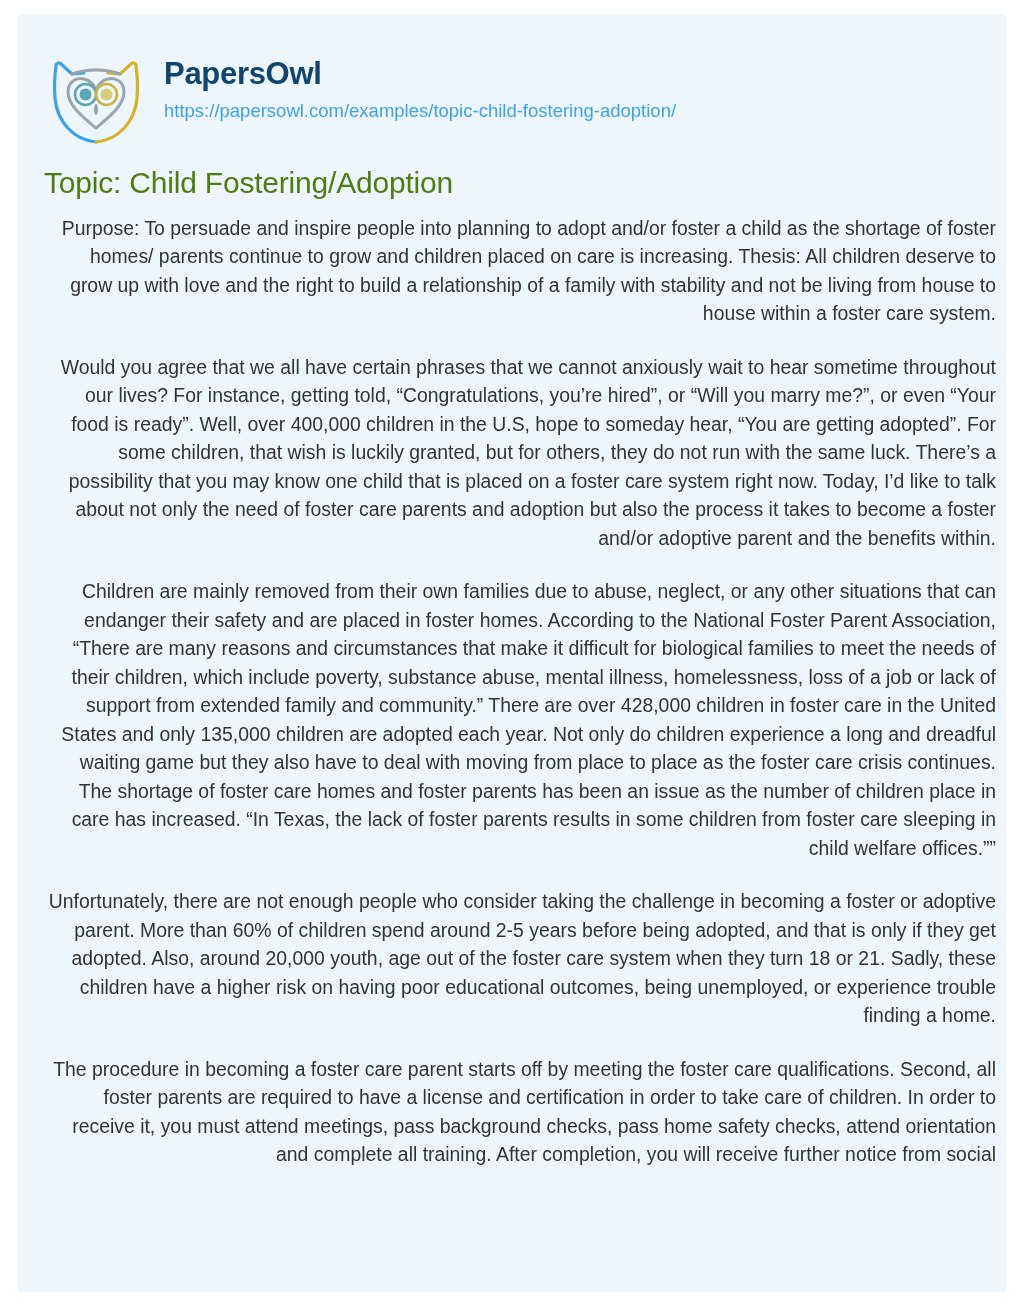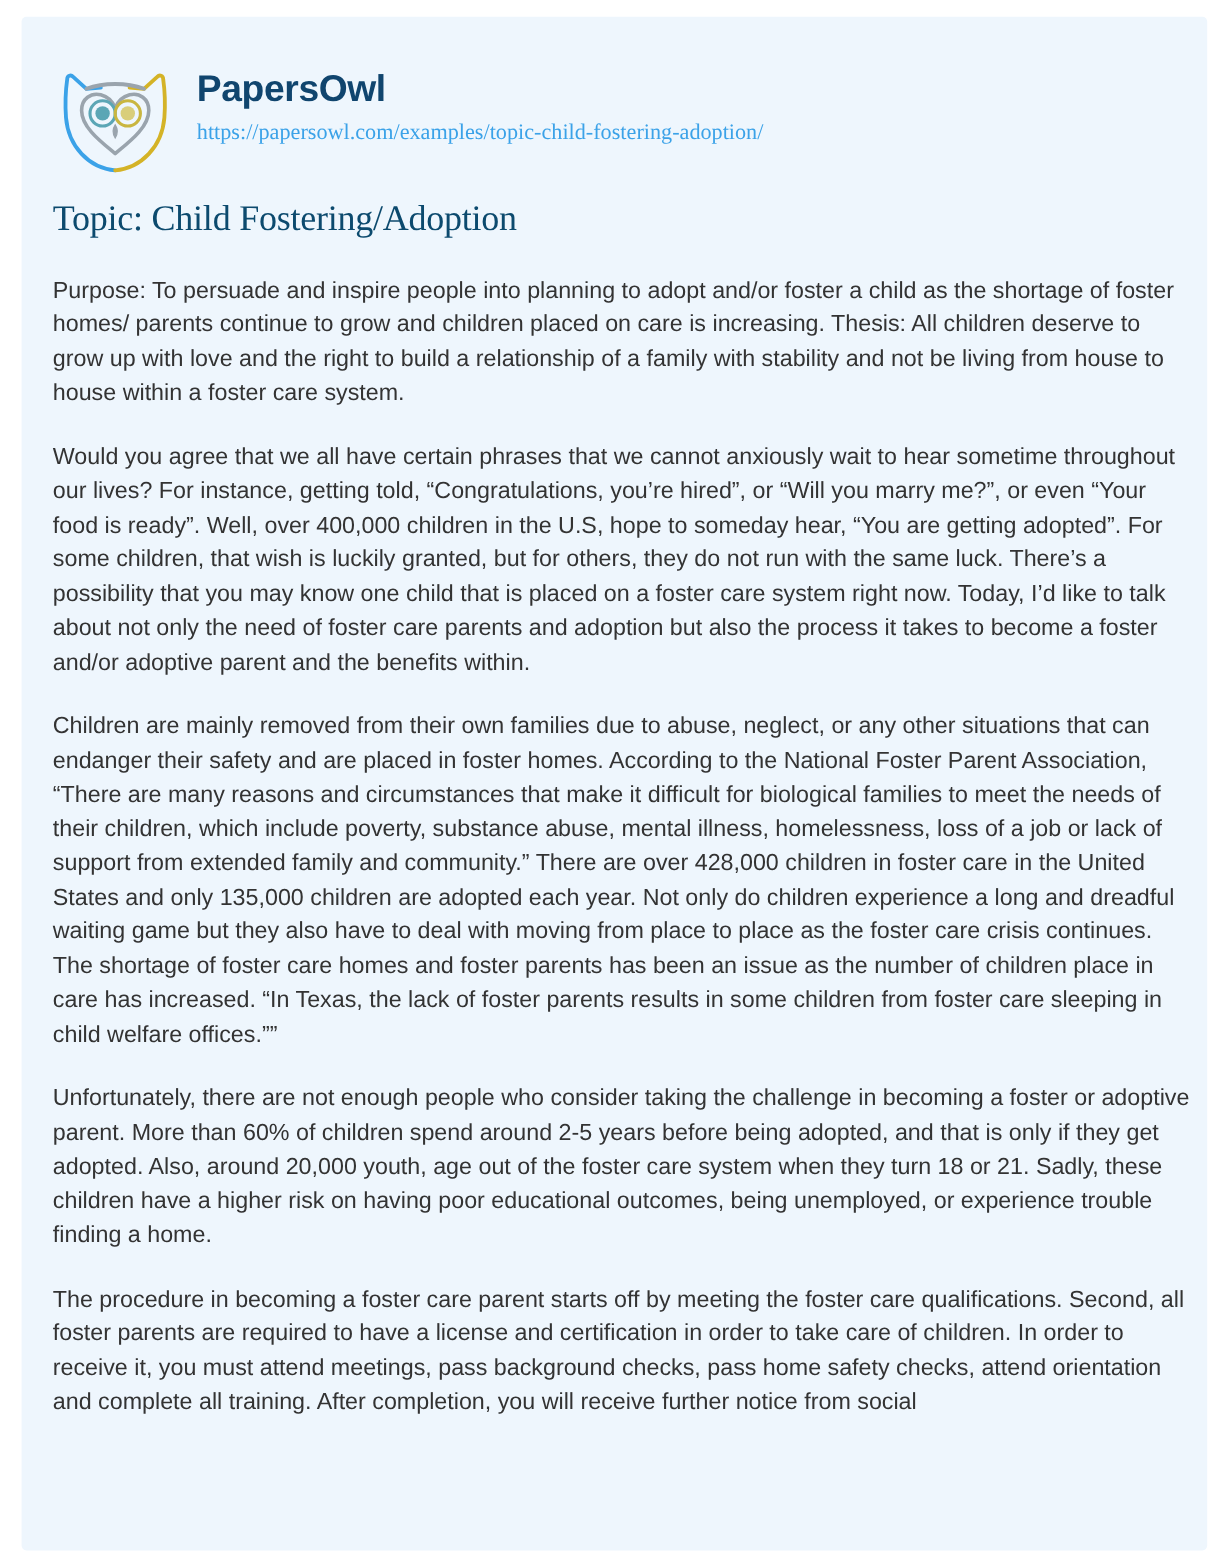--- a/index.html
+++ b/index.html
@@ -63,48 +63,47 @@
     letter-spacing: -0.3px;
     line-height: 1.05;
     font-family: "Liberation Sans", sans-serif;
   }
 
   .brand-url {
     margin-top: 9px;
     font-size: 18.5px;
     color: #3ba2e8;
     line-height: 1.2;
-    font-family: Liberation Serif, serif;
+    font-family: Liberation Sans, sans-serif;
     white-space: nowrap;
   }
 
   
   .article {
     position: absolute;
     left: 26px;
     top: 150px;
     width: 952px;
   }
 
   .article-title {
     font-size: 30px;
     font-weight: normal;
-    color: #0c4a6e;
-    margin: 0 0 26px 0;
+    color: #4d7c0f;
+    margin: 0 0 12px 0;
     line-height: 1.25;
     letter-spacing: -0.2px;
-    font-family: Liberation Serif, serif;
   }
 
   .article-body p {
     font-size: 19.4px;
     line-height: 1.47;
     color: #333333;
     margin: 0 0 25px 0;
-    text-align: left;
+    text-align: right;
   }
 
   .article-body p:last-child {
     margin-bottom: 0;
   }
 </style>
 </head>
 <body>
 
 <div class="page">

